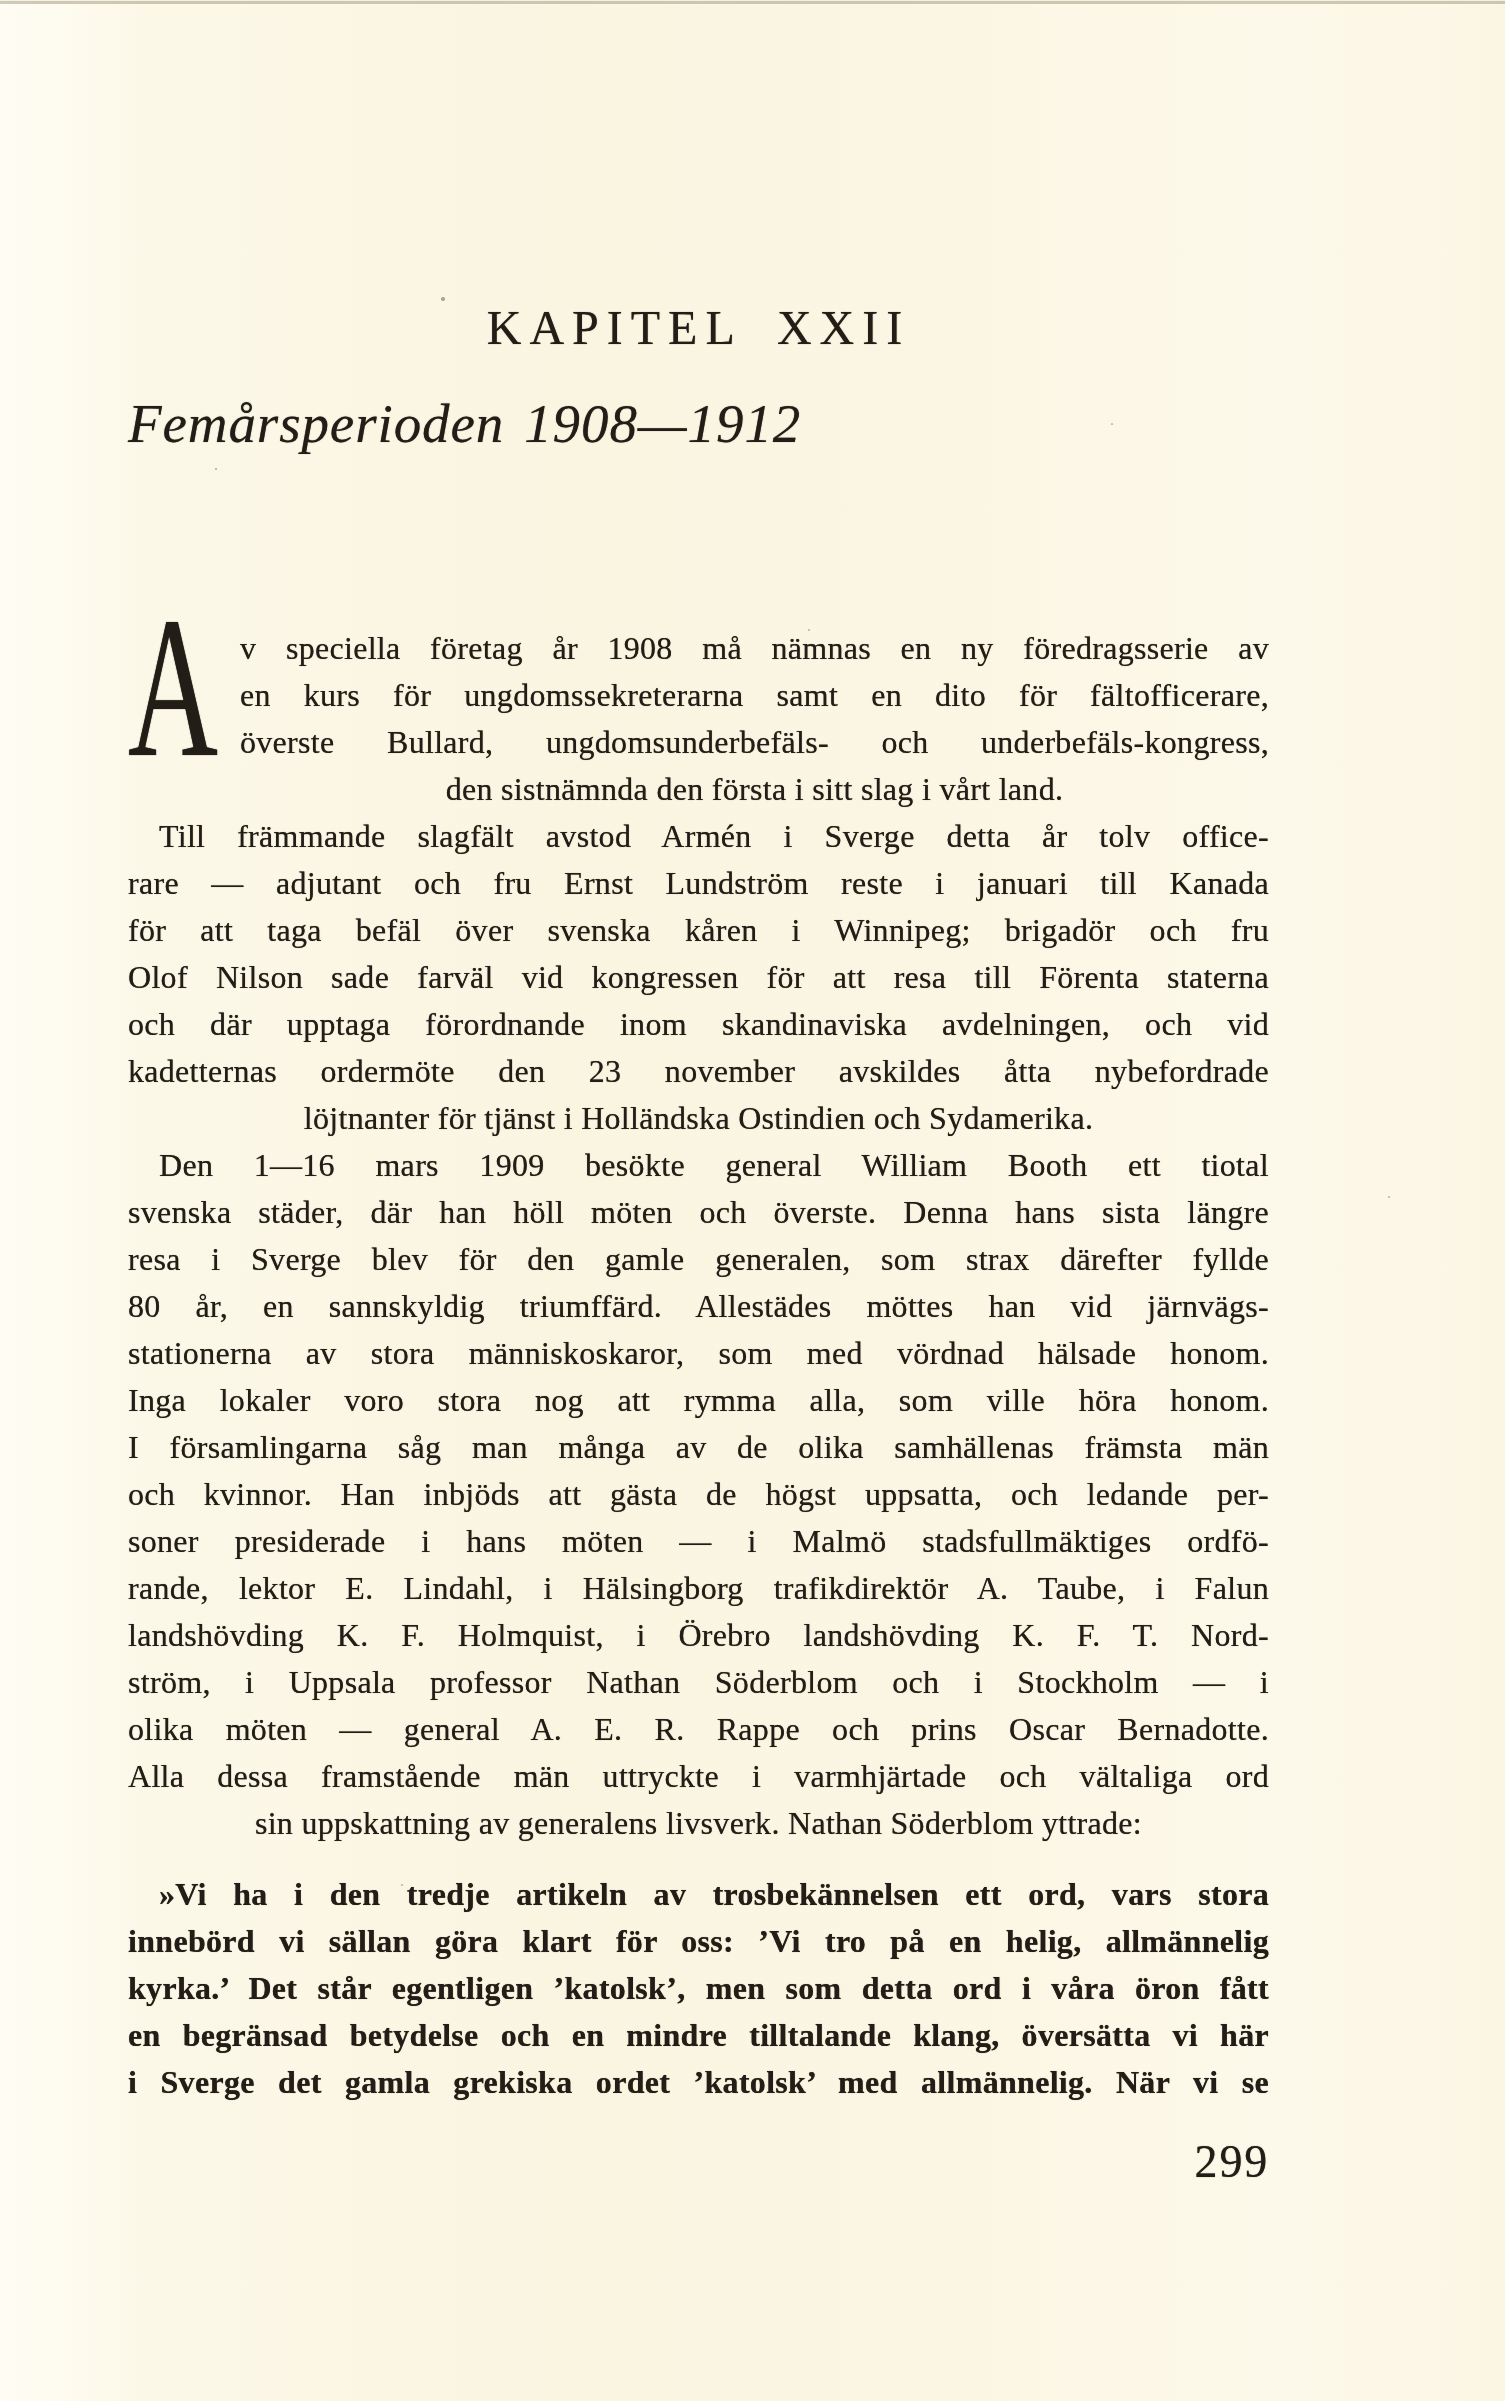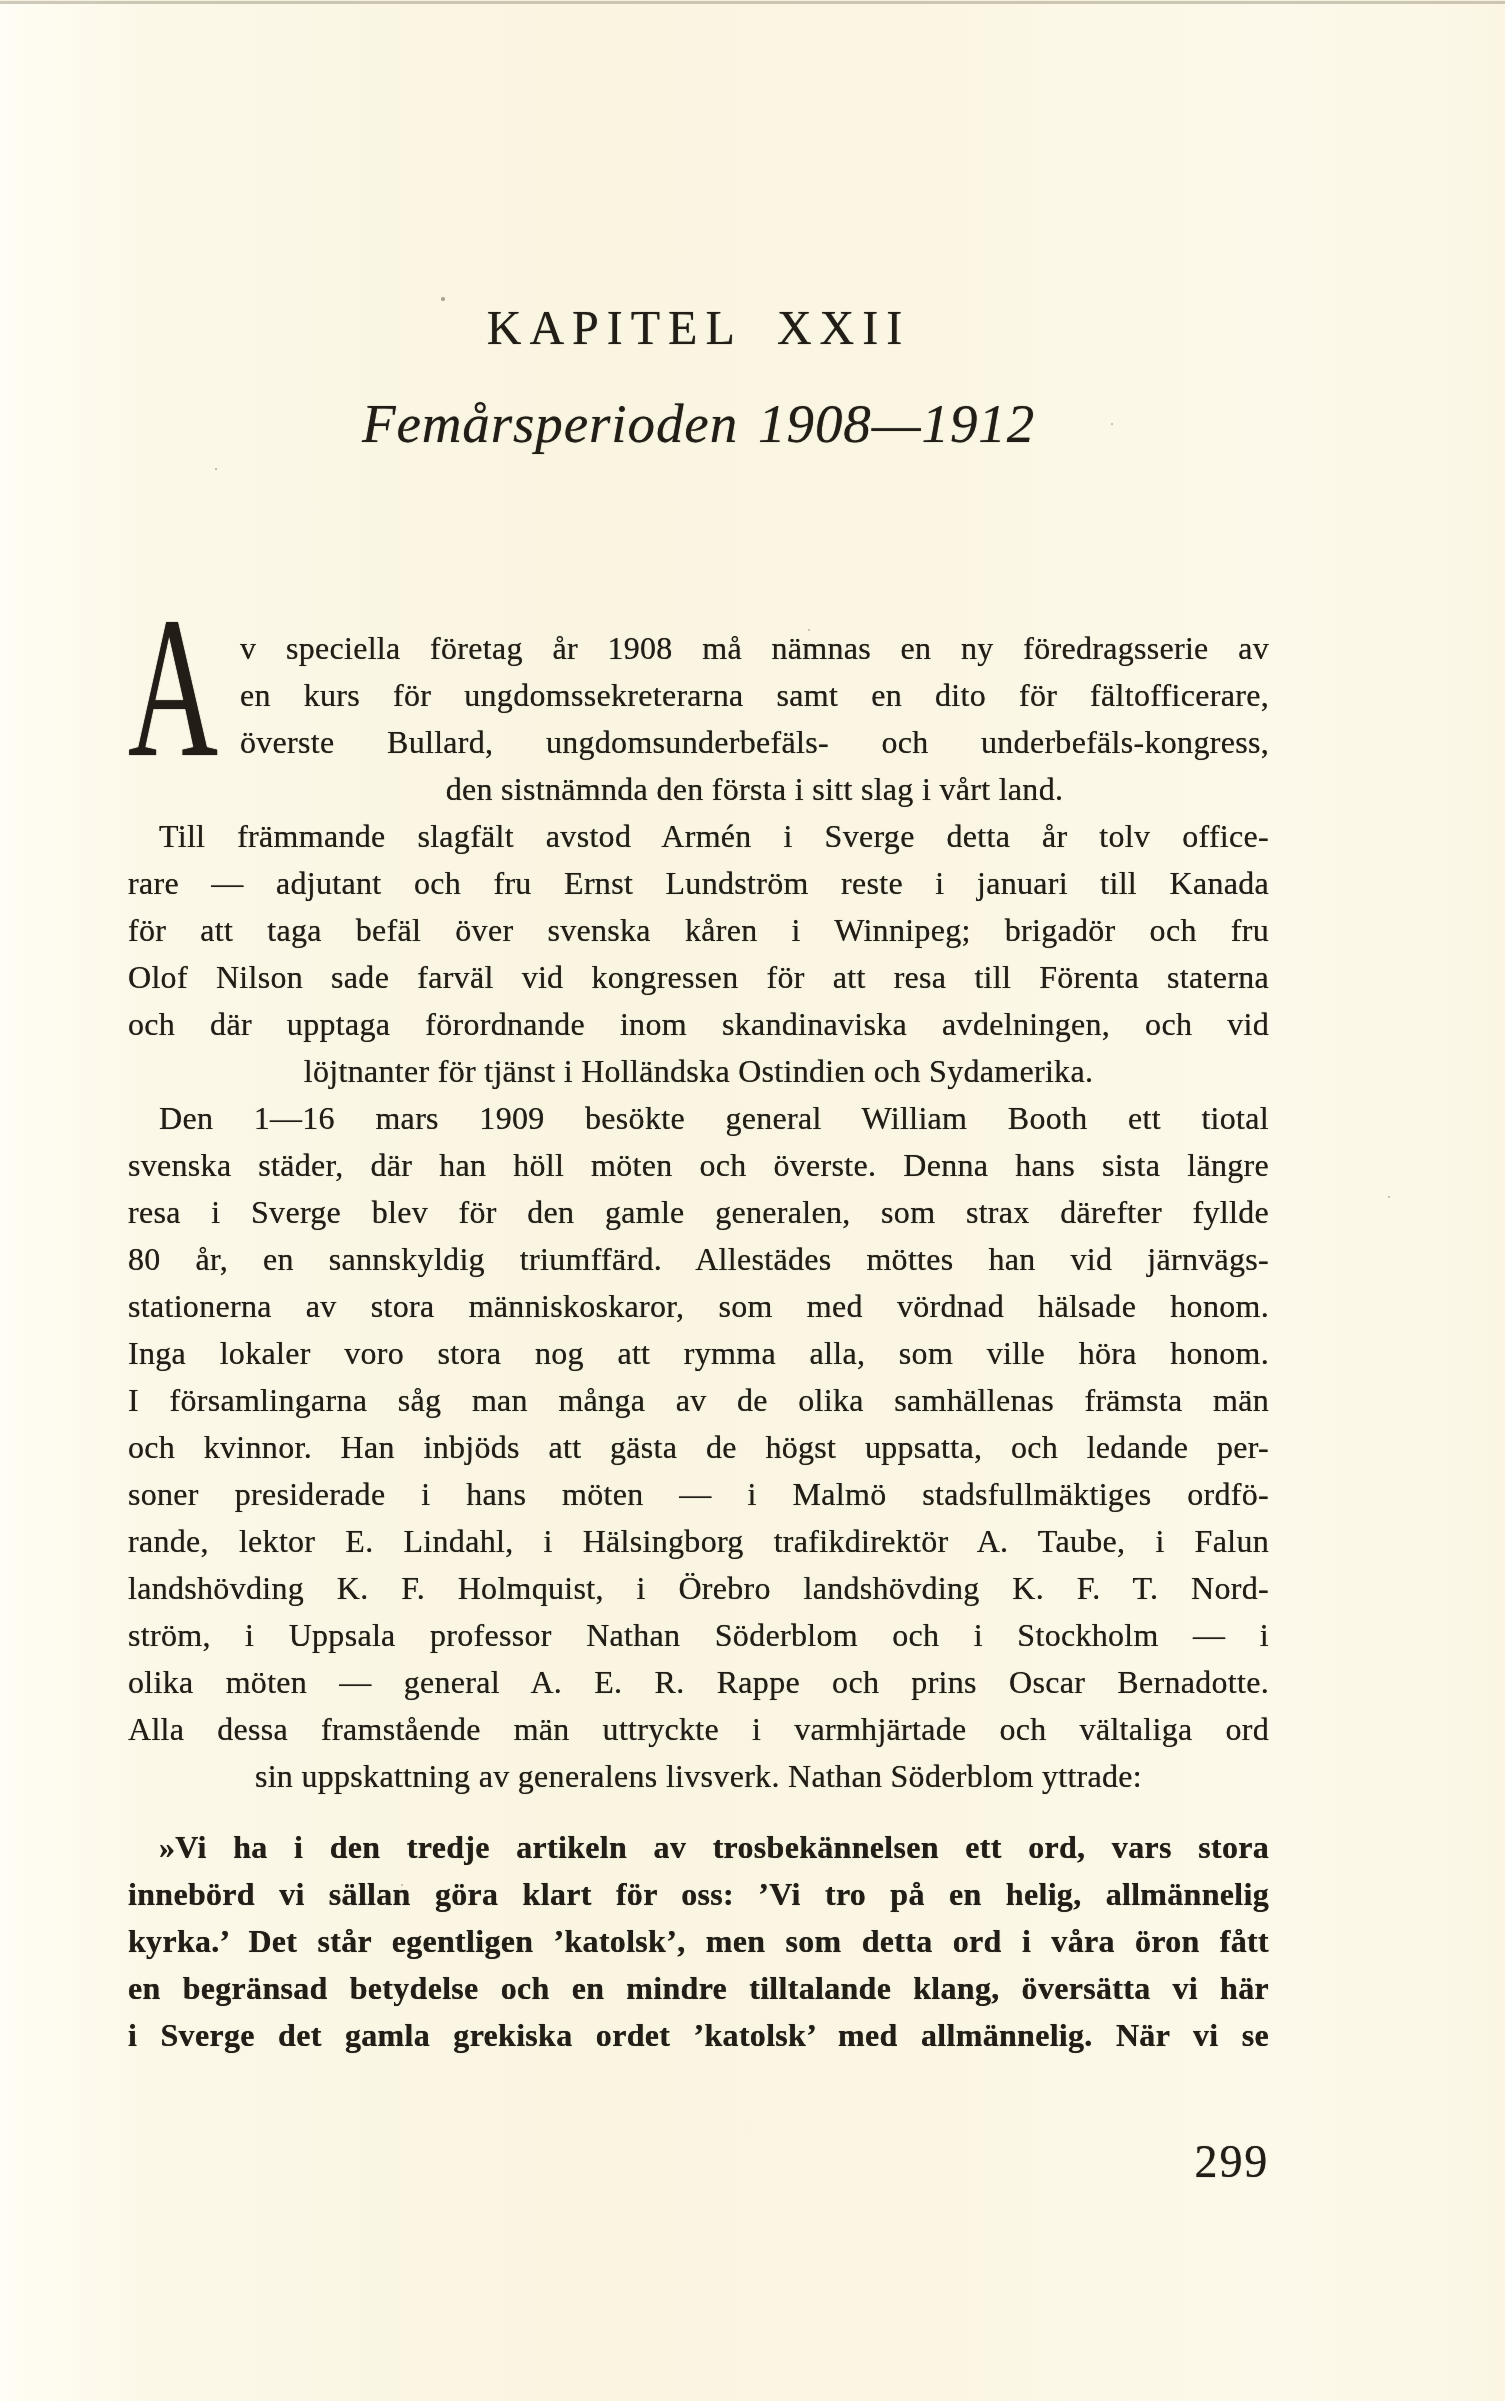--- a/index.html
+++ b/index.html
@@ -37,21 +37,20 @@
     word-spacing: 16px;
     text-shadow: 0 0 0.9px rgba(30, 25, 15, 0.75);
     white-space: nowrap;
   }
   .chapter-subtitle {
     position: absolute;
     top: 391px;
     left: 128px;
     width: 1141px;
     margin: 0;
-    text-align: center;
     font-size: 55px;
     font-weight: 400;
     font-style: italic;
     letter-spacing: 0.9px;
     word-spacing: 5.4px;
     text-shadow: 0 0 0.9px rgba(30, 25, 15, 0.7);
     white-space: nowrap;
   }
   .text-block {
     position: absolute;
@@ -132,20 +131,21 @@
       <div class="line just">överste Bullard, ungdomsunderbefäls- och underbefäls-kongress,</div>
       <div class="line">den sistnämnda den första i sitt slag i vårt land.</div>
     </section>
 
     <section class="para">
       <div class="line just indent">Till främmande slagfält avstod Armén i Sverge detta år tolv office-</div>
       <div class="line just">rare — adjutant och fru Ernst Lundström reste i januari till Kanada</div>
       <div class="line just">för att taga befäl över svenska kåren i Winnipeg; brigadör och fru</div>
       <div class="line just">Olof Nilson sade farväl vid kongressen för att resa till Förenta staterna</div>
       <div class="line just">och där upptaga förordnande inom skandinaviska avdelningen, och vid</div>
+      <div class="line just">kadetternas ordermöte den 23 november avskildes åtta nybefordrade</div>
       <div class="line">löjtnanter för tjänst i Holländska Ostindien och Sydamerika.</div>
     </section>
 
     <section class="para">
       <div class="line just indent">Den 1—16 mars 1909 besökte general William Booth ett tiotal</div>
       <div class="line just">svenska städer, där han höll möten och överste. Denna hans sista längre</div>
       <div class="line just">resa i Sverge blev för den gamle generalen, som strax därefter fyllde</div>
       <div class="line just">80 år, en sannskyldig triumffärd. Allestädes möttes han vid järnvägs-</div>
       <div class="line just">stationerna av stora människoskaror, som med vördnad hälsade honom.</div>
       <div class="line just">Inga lokaler voro stora nog att rymma alla, som ville höra honom.</div>

